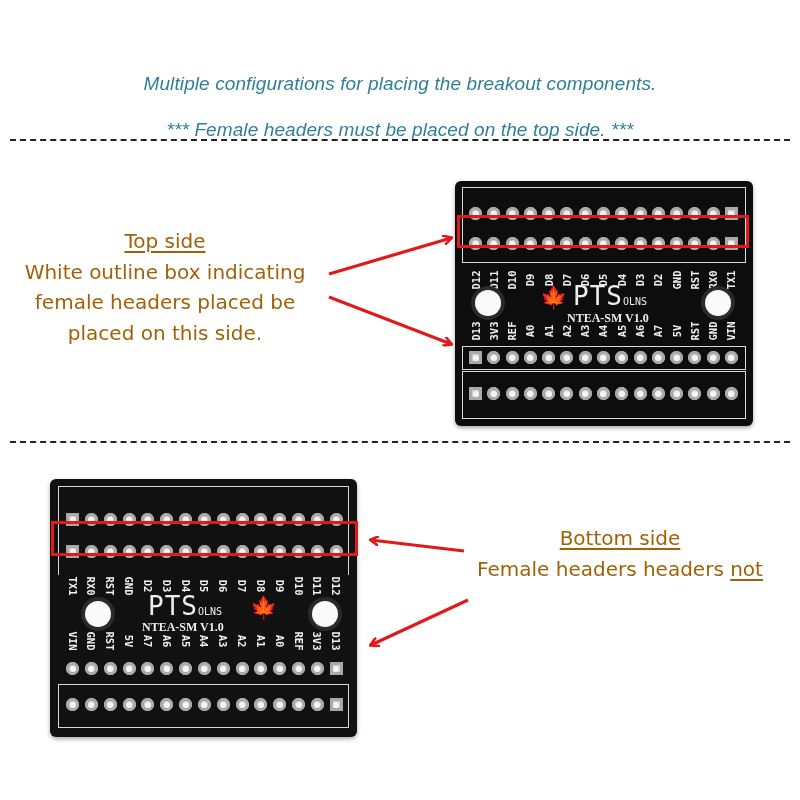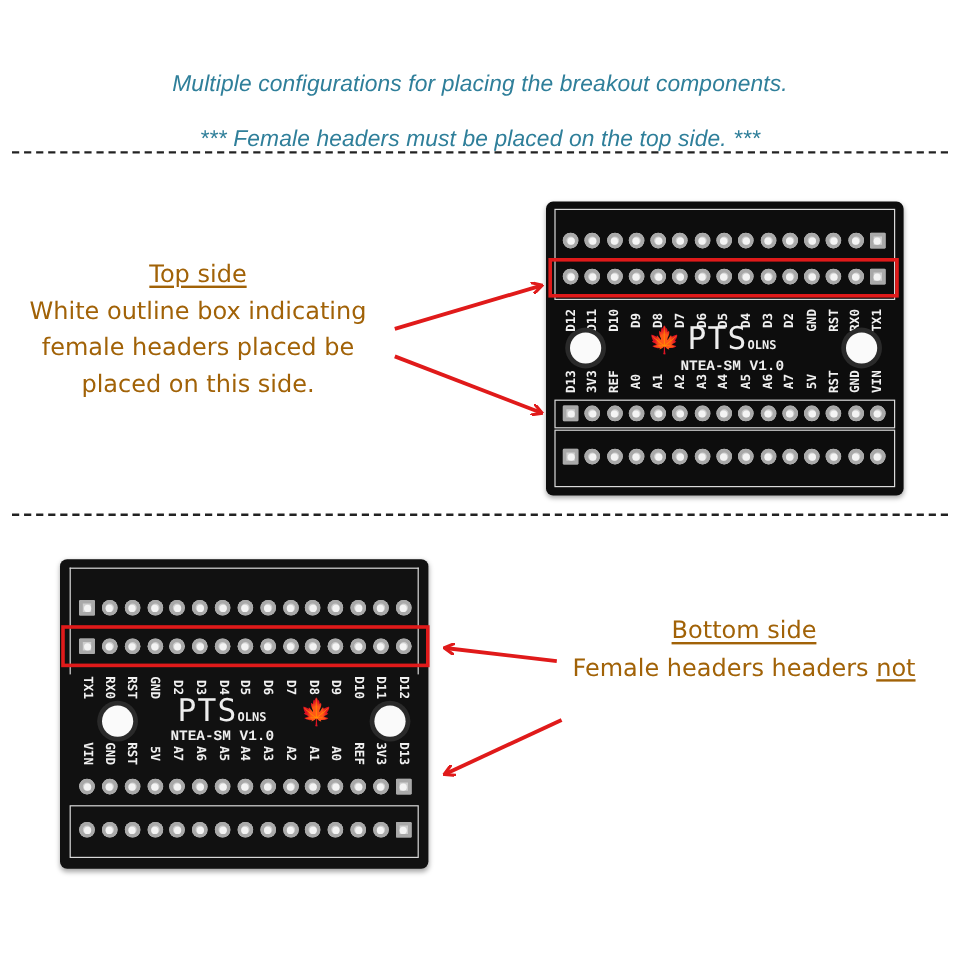--- a/index.html
+++ b/index.html
@@ -1,18 +1,18 @@
 <!DOCTYPE html>
 <html><head>
 <meta charset="utf-8">
 <style>
   html, body { margin:0; padding:0; }
   body { width:800px; height:800px; background:#ffffff; position:relative; overflow:hidden;
          font-family:"DejaVu Sans", "Liberation Sans", sans-serif; }
-  .abs { position:absolute; }
+  .abs { position:absolute;margin-top:13px; }
   .title { left:0; width:800px; text-align:center; color:#2f7f9a; font-style:italic;
            font-size:19px; font-family:"Liberation Sans", sans-serif; letter-spacing:0.1px; }
   .dash { left:10px; width:780px; height:0; border-top:2px dashed #222; }
   .desc { text-align:center; color:#a16207; font-size:20px; line-height:30.5px;
           font-family:"DejaVu Sans", sans-serif; }
   .desc .u { text-decoration:underline; text-underline-offset:3px; }
   .board { background:#0d0d0d; border-radius:6px; box-shadow:0 2px 4px rgba(0,0,0,0.35); }
   .silk { position:absolute; border:1.5px solid #d9d9d9; }
   .row { position:absolute; display:flex; justify-content:space-between; }
   .pad { width:13px; height:13px; border-radius:50%; background:#cfcfcf;
@@ -23,22 +23,22 @@
   .lbls { position:absolute; display:flex; justify-content:space-between; }
   .lbl { width:13px; height:30px; position:relative; }
   .lbl span { position:absolute; left:50%; top:50%; transform:translate(-50%,-50%) rotate(-90deg);
               color:#f0f0f0; font-family:"DejaVu Sans Mono", monospace; font-size:10.5px; font-weight:bold;
               white-space:nowrap; }
   .lbls.flip .lbl span { transform:translate(-50%,-50%) rotate(90deg); }
   .hole { position:absolute; width:26px; height:26px; border-radius:50%; background:#fafafa;
           box-shadow:0 0 0 4px #2a2a2a; }
   .logo { position:absolute; color:#eee; font-family:"DejaVu Sans Mono", monospace; }
   .logo .big { font-size:26px; letter-spacing:1px; }
-  .logo .small { font-size:10px; font-weight:bold; }
-  .ver { position:absolute; color:#eee; font-family:Liberation Mono, monospace; font-size:12px; font-weight:bold; white-space:nowrap; }
+  .logo .small { font-size:10px; font-weight:normal; }
+  .ver { position:absolute; color:#eee; font-family:Liberation Serif, serif; font-size:12px; font-weight:bold; white-space:nowrap; }
   .leaf { position:absolute; color:#f2f2f2; font-size:22px; line-height:1; }
   .redbox { position:absolute; border:3.5px solid #e01a1a; box-sizing:border-box; }
   svg.arrows { position:absolute; left:0; top:0; }
 </style>
 </head>
 <body>
 
 <div class="abs title" style="top:60px;">Multiple configurations for placing the breakout components.</div>
 <div class="abs title" style="top:106px;">*** Female headers must be placed on the top side. ***</div>
 <div class="abs dash" style="top:126px;"></div>

